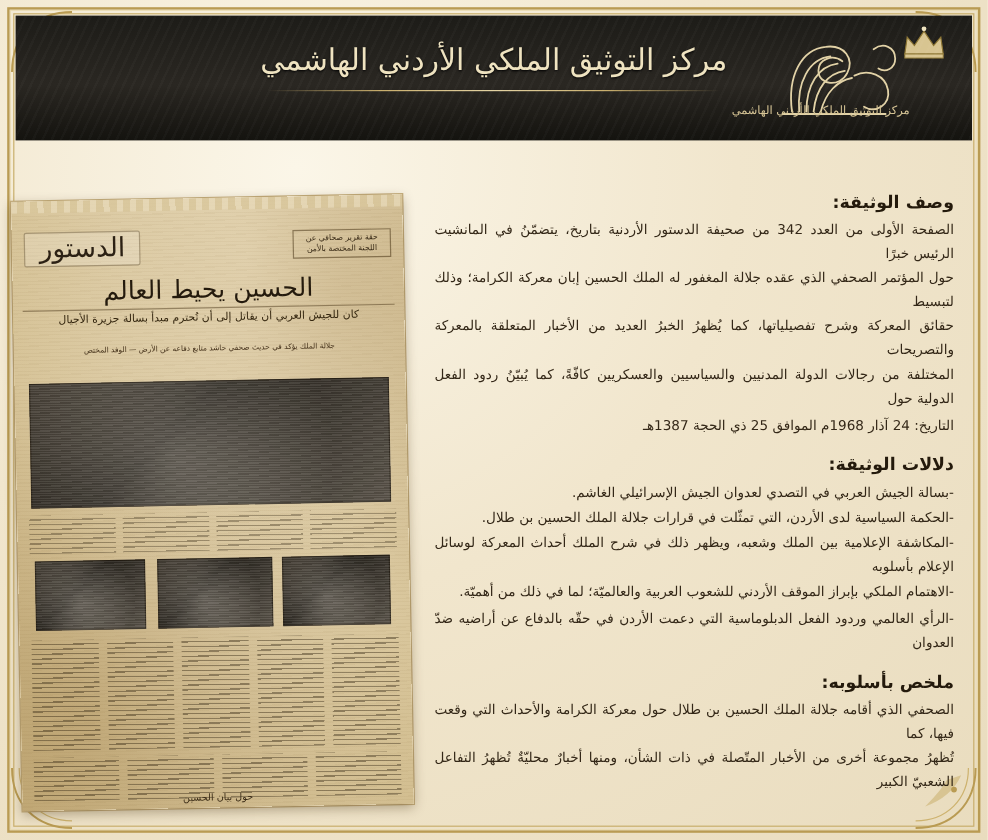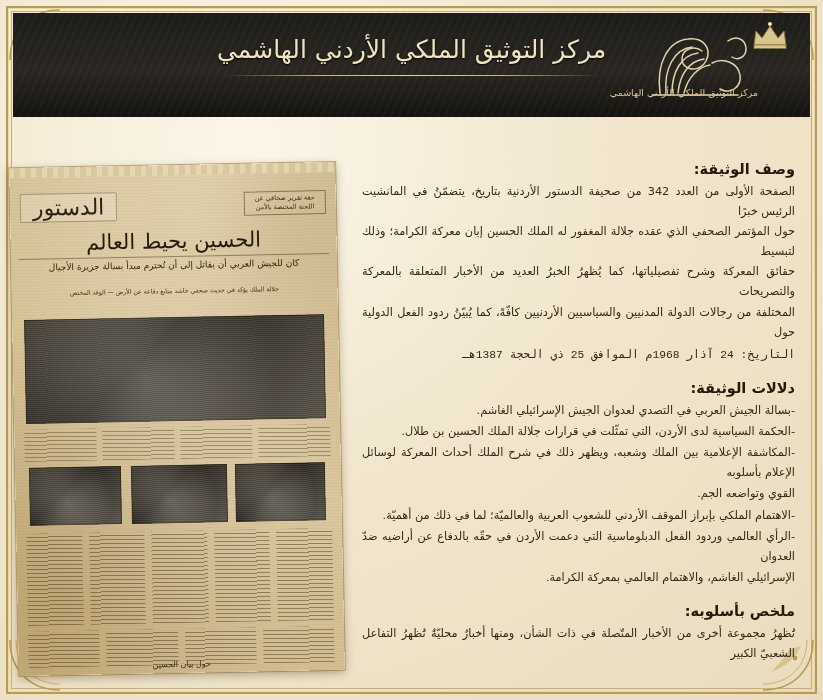--- a/index.html
+++ b/index.html
@@ -187,21 +187,21 @@
   .sec-title{
     font-size:14.5px;font-weight:bold;color:#241a0c;
     margin-bottom:5px;
   }
   .sec-body{
     font-size:11.3px;line-height:1.78;color:#332717;
     text-align:justify;
   }
   .sec-body .ln{display:block;}
   .date-line{
-    font-size:11.3px;line-height:1.8;color:#332717;margin-top:2px;font-family:Liberation Mono, monospace;
+    font-size:11.3px;line-height:1.8;color:#332717;margin-top:2px;
   }
   .bullets .ln{display:block;margin-bottom:1px;}
 </style>
 </head>
 <body>
 
 <div id="page">
 
   <div class="border-outer"></div>
   <div class="border-inner"></div>
@@ -272,41 +272,40 @@
   <div id="content">
 
     <div id="text-col">
 
       <div class="sec">
         <div class="sec-title">وصف الوثيقة:</div>
         <div class="sec-body">
           <span class="ln">الصفحة الأولى من العدد 342 من صحيفة الدستور الأردنية بتاريخ، يتضمّنُ في المانشيت الرئيس خبرًا</span>
           <span class="ln">حول المؤتمر الصحفي الذي عقده جلالة المغفور له الملك الحسين إبان معركة الكرامة؛ وذلك لتبسيط</span>
           <span class="ln">حقائق المعركة وشرح تفصيلياتها، كما يُظهرُ الخبرُ العديد من الأخبار المتعلقة بالمعركة والتصريحات</span>
-          <span class="ln">المختلفة من رجالات الدولة المدنيين والسياسيين الأردنيين كافّةً، كما يُبيّنُ ردود الفعل الدولية حول</span>
+          <span class="ln">المختلفة من رجالات الدولة المدنيين والسياسيين والعسكريين كافّةً، كما يُبيّنُ ردود الفعل الدولية حول</span>
           <span class="ln date-line">التاريخ: 24 آذار 1968م الموافق 25 ذي الحجة 1387هـ</span>
         </div>
       </div>
 
       <div class="sec">
         <div class="sec-title">دلالات الوثيقة:</div>
         <div class="sec-body bullets">
           <span class="ln">-بسالة الجيش العربي في التصدي لعدوان الجيش الإسرائيلي الغاشم.</span>
           <span class="ln">-الحكمة السياسية لدى الأردن، التي تمثّلت في قرارات جلالة الملك الحسين بن طلال.</span>
           <span class="ln">-المكاشفة الإعلامية بين الملك وشعبه، ويظهر ذلك في شرح الملك أحداث المعركة لوسائل الإعلام بأسلوبه</span>
-          <span class="ln">القوي وتواضعه الجم.</span>
           <span class="ln">-الاهتمام الملكي بإبراز الموقف الأردني للشعوب العربية والعالميّة؛ لما في ذلك من أهميّة.</span>
           <span class="ln">-الرأي العالمي وردود الفعل الدبلوماسية التي دعمت الأردن في حقّه بالدفاع عن أراضيه ضدّ العدوان</span>
-          <span class="ln">الإسرائيلي الغاشم، والاهتمام العالمي بمعركة الكرامة.</span>
         </div>
       </div>
 
       <div class="sec">
         <div class="sec-title">ملخص بأسلوبه:</div>
         <div class="sec-body">
+          <span class="ln">الصحفي الذي أقامه جلالة الملك الحسين بن طلال حول معركة الكرامة والأحداث التي وقعت فيها، كما</span>
           <span class="ln">تُظهرُ مجموعة أخرى من الأخبار المتّصلة في ذات الشأن، ومنها أخبارٌ محليّةٌ تُظهرُ التفاعل الشعبيّ الكبير</span>
 
         </div>
       </div>
 
     </div>
 
     <div id="scan-col">
       <div id="scan">
 

